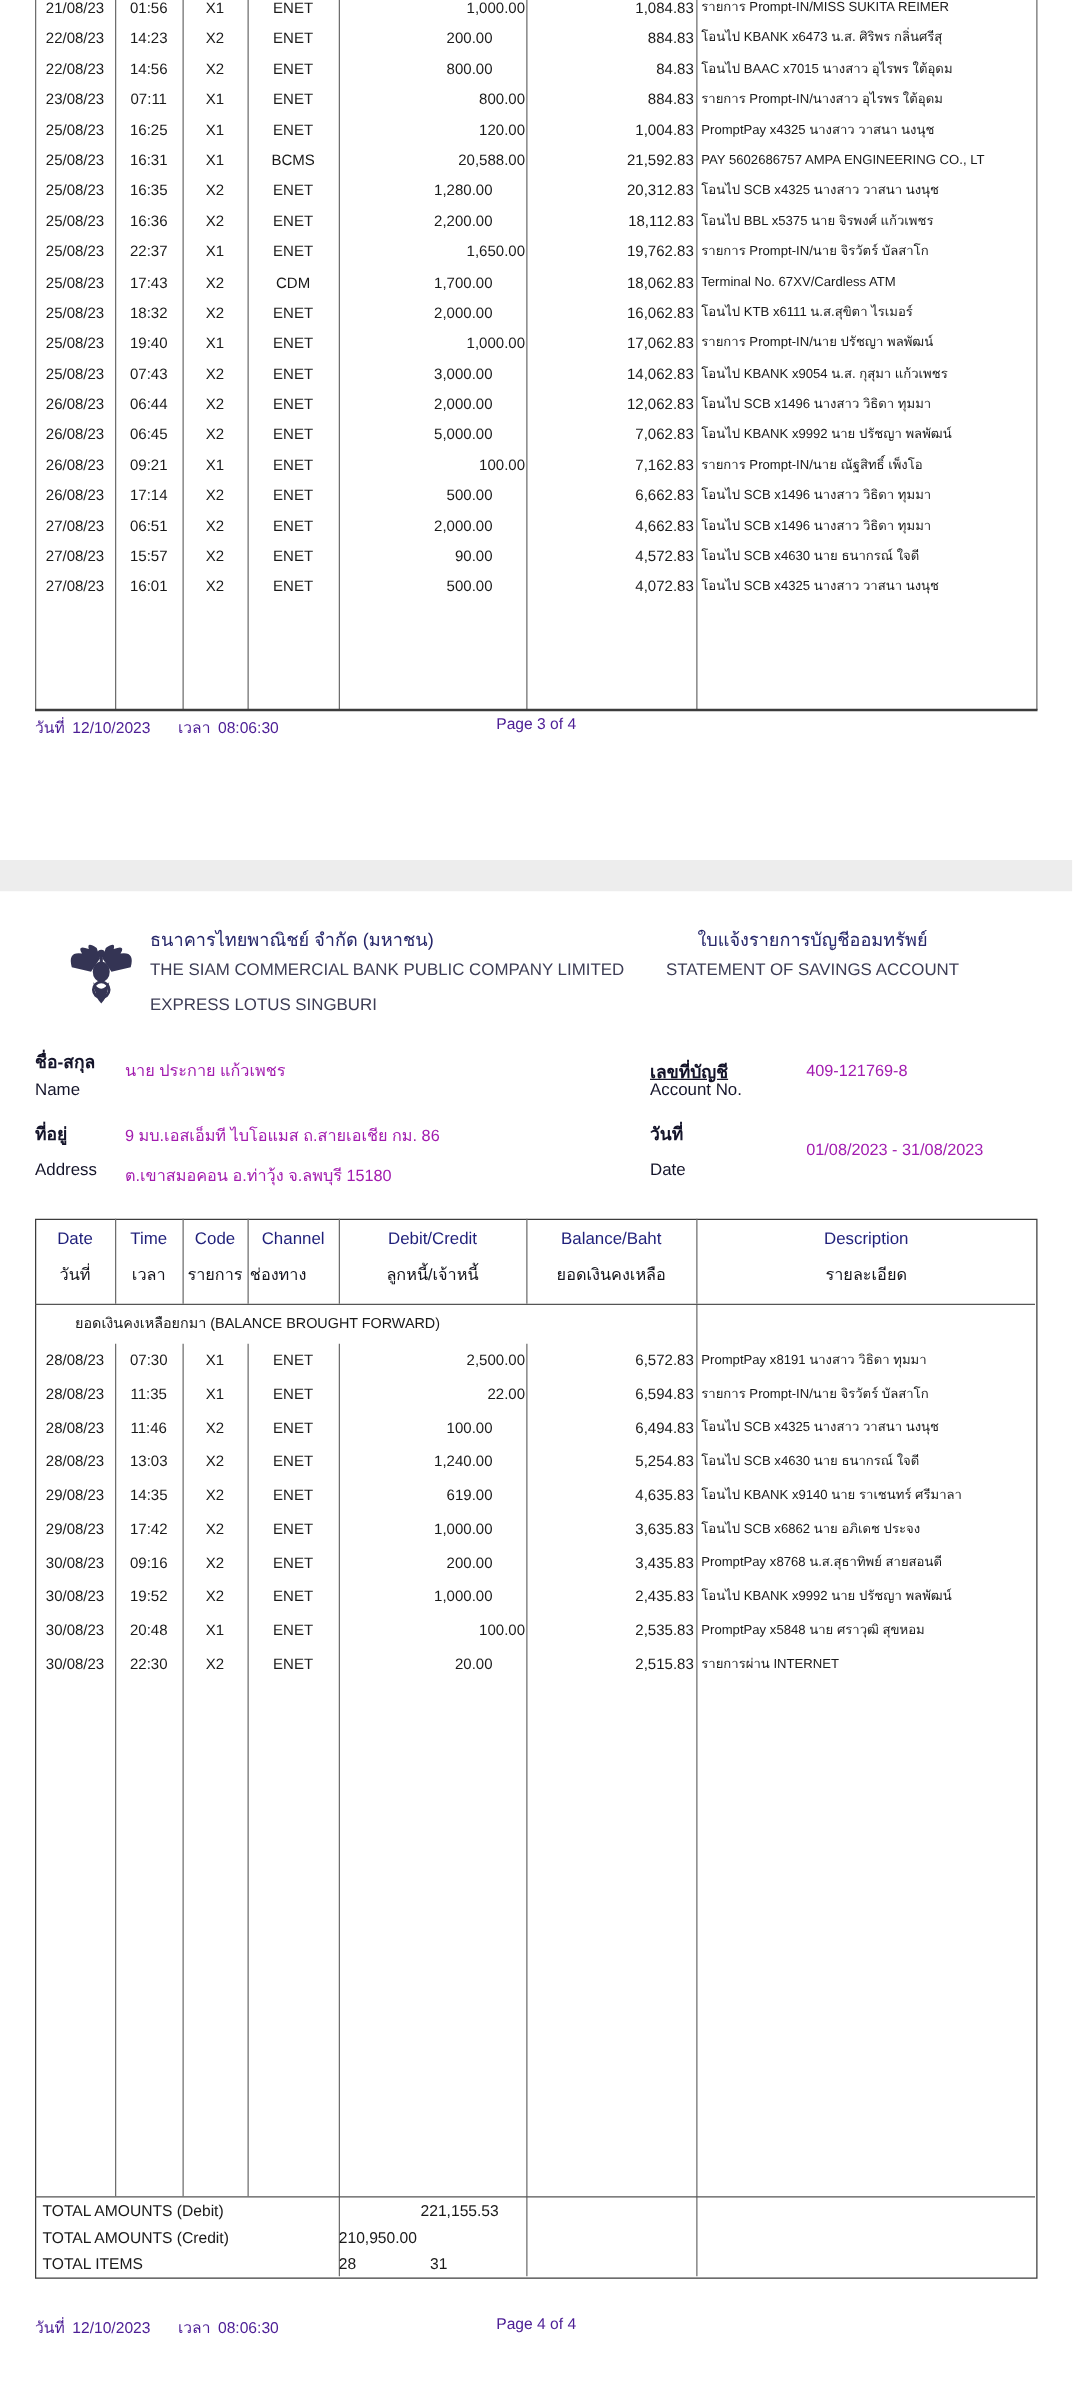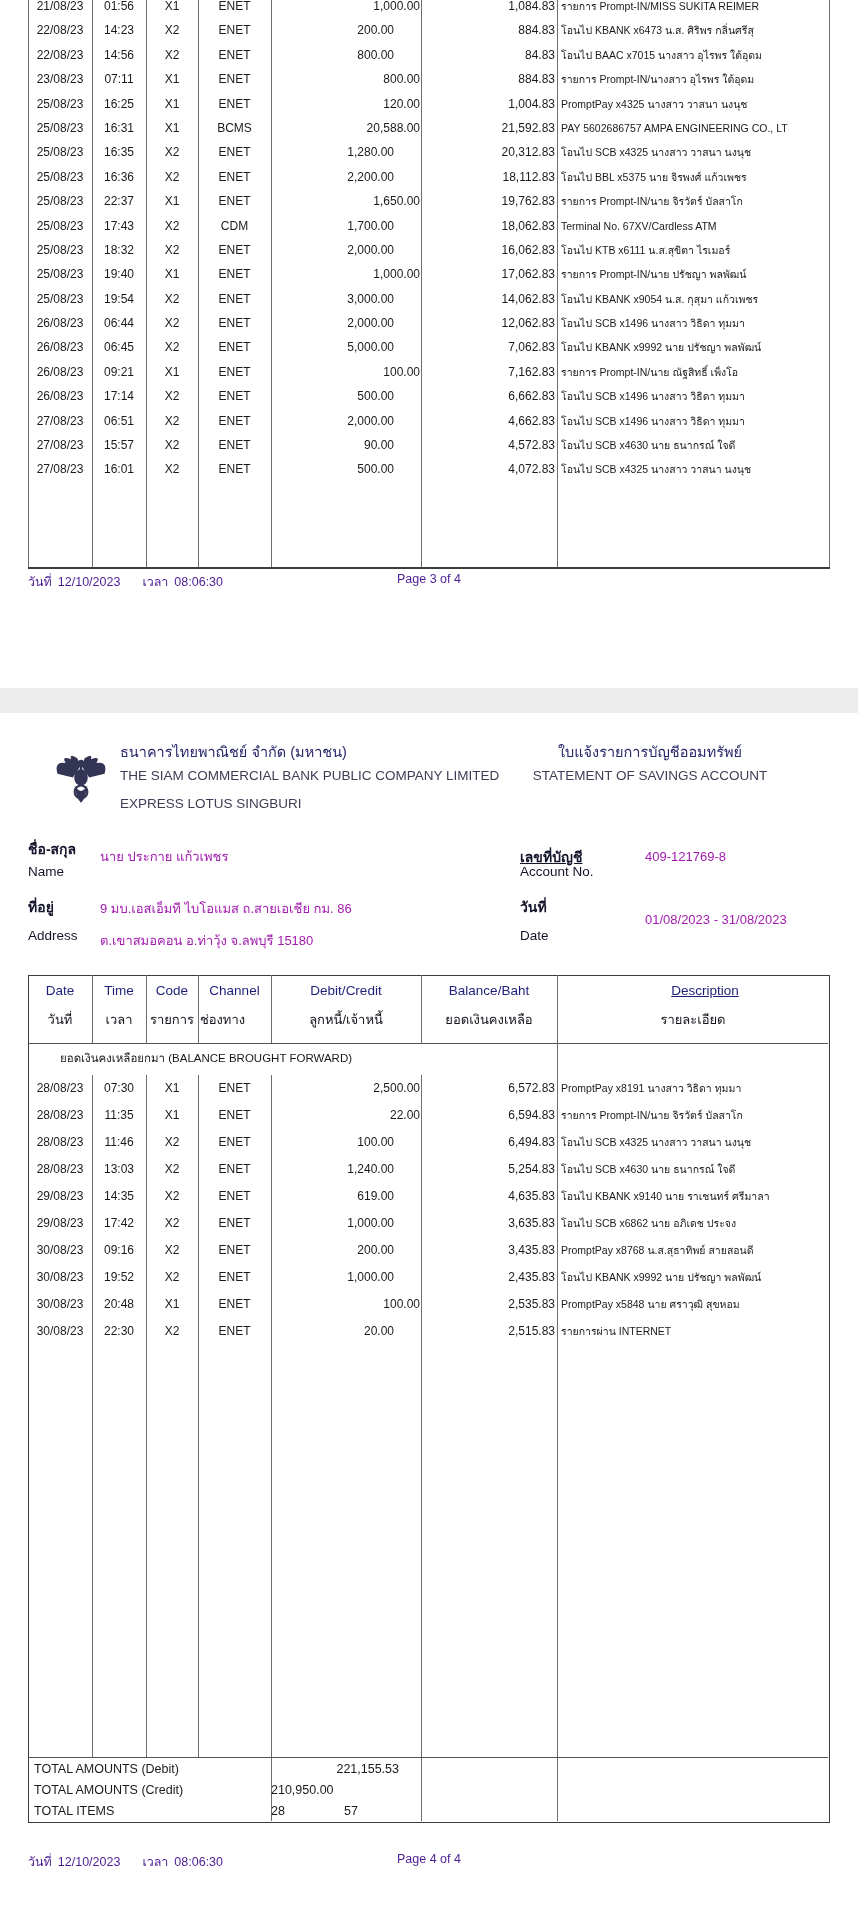--- a/index.html
+++ b/index.html
@@ -201,21 +201,21 @@
             <span class="c chan">ENET</span>
             <span class="c dc">
               <span class="debit"></span>
               <span class="credit">1,000.00</span>
             </span>
             <span class="c bal">17,062.83</span>
             <span class="c desc">รายการ Prompt-IN/นาย ปรัชญา พลพัฒน์</span>
           </div>
           <div class="trow">
             <span class="c date">25/08/23</span>
-            <span class="c time">19:54</span>
+            <span class="c time">07:43</span>
             <span class="c code">X2</span>
             <span class="c chan">ENET</span>
             <span class="c dc">
               <span class="debit">3,000.00</span>
               <span class="credit"></span>
             </span>
             <span class="c bal">14,062.83</span>
             <span class="c desc">โอนไป KBANK x9054 น.ส. กุสุมา แก้วเพชร</span>
           </div>
           <div class="trow">
@@ -364,21 +364,21 @@
     <div class="hcell hen" style="left:92px;width:54px;top:983px;">Time</div>
     <div class="hcell hth" style="left:92px;width:54px;top:1009px;">เวลา</div>
     <div class="hcell hen" style="left:146px;width:52px;top:983px;">Code</div>
     <div class="hcell hth" style="left:146px;width:52px;top:1009px;">รายการ</div>
     <div class="hcell hen" style="left:198px;width:73px;top:983px;">Channel</div>
     <div class="hcell hth" style="left:186px;width:73px;top:1009px;">ช่องทาง</div>
     <div class="hcell hen" style="left:271px;width:150px;top:983px;text-align:center;">Debit/Credit</div>
     <div class="hcell hth" style="left:271px;width:150px;top:1009px;">ลูกหนี้/เจ้าหนี้</div>
     <div class="hcell hen" style="left:421px;width:136px;top:983px;">Balance/Baht</div>
     <div class="hcell hth" style="left:421px;width:136px;top:1009px;">ยอดเงินคงเหลือ</div>
-    <div class="hcell hen" style="left:569px;width:272px;top:983px;text-decoration:underline;">Description</div>
+    <div class="hcell hen" style="left:557px;width:272px;top:983px;">Description</div>
     <div class="hcell hth" style="left:557px;width:272px;top:1009px;">รายละเอียด</div>
 
     <div class="hline thin" style="left:28px;top:1043px;width:800px;"></div>
     <div class="vline" style="left:92px;top:975px;height:68px;"></div>
     <div class="vline" style="left:146px;top:975px;height:68px;"></div>
     <div class="vline" style="left:198px;top:975px;height:68px;"></div>
     <div class="vline" style="left:271px;top:975px;height:68px;"></div>
     <div class="vline" style="left:421px;top:975px;height:68px;"></div>
     <div class="vline" style="left:557px;top:975px;height:68px;"></div>
 
@@ -519,21 +519,21 @@
     <div class="total-row" style="top:1759px;">
       <span class="total-label">TOTAL AMOUNTS (Debit)</span>
       <span class="tval-debit">221,155.53</span>
     </div>
     <div class="total-row" style="top:1780px;">
       <span class="total-label">TOTAL AMOUNTS (Credit)</span>
       <span class="tval-credit">210,950.00</span>
     </div>
     <div class="total-row" style="top:1801px;">
       <span class="total-label">TOTAL ITEMS</span>
-      <span class="tval-items-debit">57</span>
+      <span class="tval-items-debit">31</span>
       <span class="tval-credit">28</span>
     </div>
 
     <div class="pfooter" style="top:1852px;">
       <span class="flabel">วันที่</span><span>12/10/2023</span><span class="ftime-label">เวลา</span><span>08:06:30</span>
       <span class="fpage">Page 4 of 4</span>
     </div>
   </section>
 
 </div>

